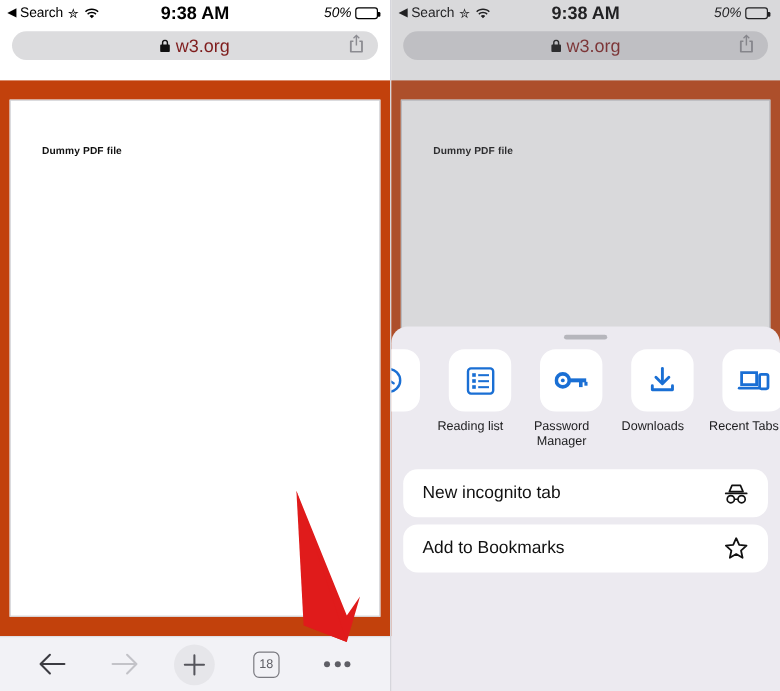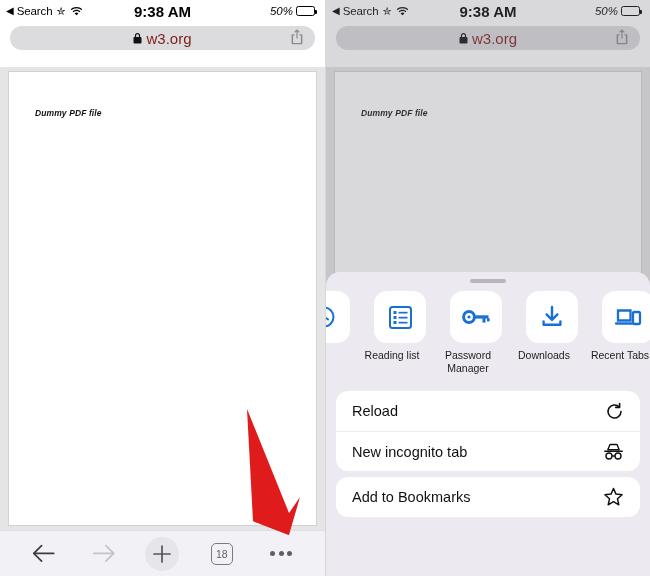--- a/index.html
+++ b/index.html
@@ -39,21 +39,21 @@
   .omnibox-wrap { padding: 4px 10px 9px; position: relative; z-index: 3; }
   .omnibox {
     height: 24px; border-radius: 16px; background: #dcdcde;
     display: flex; align-items: center; justify-content: center;
     position: relative; font-size: 15px; color: #7f1d1d;
   }
   .lock { margin-right: 4px; display: inline-flex; align-items: center; }
   .share-ico { position: absolute; right: 11px; top: 50%; transform: translateY(-50%); }
 
   
-  .content { position: absolute; left: 0; right: 0; top: 67px; bottom: 46px; background: #e5e5e5; padding: 4px 8px; font-style: italic; }
+  .content { position: absolute; left: 0; right: 0; top: 67px; bottom: 46px; background: #c2410c; padding: 16px 8px; }
   .pdf-page {
     background: #ffffff; border: 1px solid #d2d2d6; height: 100%;
     padding: 36px 26px; position: relative;
   }
   .pdf-text { font-size: 8.5px; font-weight: bold; color: #111; letter-spacing: 0.1px; }
 
   
   .toolbar {
     position: absolute; left: 0; right: 0; bottom: 0; height: 46px;
     background: #f2f2f6; border-top: 1px solid #e0e0e4;
@@ -331,29 +331,20 @@
               <path d="M2 18.5h16" stroke="#1a6fd4" stroke-width="2.3" stroke-linecap="round"></path>
               <rect x="19" y="7" width="7" height="12" rx="1.4" stroke="#1a6fd4" stroke-width="2.3" fill="#fff"></rect>
             </svg>
           </div>
           <div class="iconlabel">Recent Tabs</div>
         </div>
 
       </div>
 
       <div class="menugroup">
-        <div class="menuitem">
-          <span>Reload</span>
-          <span class="menu-ico">
-            <svg width="19" height="19" viewBox="0 0 19 19">
-                <path d="M16 9.5a6.5 6.5 0 1 1-1.9-4.6" stroke="#111" stroke-width="1.6" fill="none" stroke-linecap="round"></path>
-                <path d="M14.6 1.5v3.9h-3.9" stroke="#111" stroke-width="1.6" fill="none" stroke-linecap="round" stroke-linejoin="round"></path>
-              </svg>
-          </span>
-        </div>
         <div class="menuitem">
           <span>New incognito tab</span>
           <span class="menu-ico">
             <svg width="21" height="19" viewBox="0 0 21 19">
               <path d="M7 2.5h7l2.2 5.2H4.8z" stroke="#111" stroke-width="1.4" fill="none" stroke-linejoin="round"></path>
               <path d="M1.8 9.2h17.4" stroke="#111" stroke-width="1.5" stroke-linecap="round"></path>
               <circle cx="6" cy="14" r="3" stroke="#111" stroke-width="1.4" fill="none"></circle>
               <circle cx="15" cy="14" r="3" stroke="#111" stroke-width="1.4" fill="none"></circle>
               <path d="M9 14h3" stroke="#111" stroke-width="1.3"></path>
             </svg>

